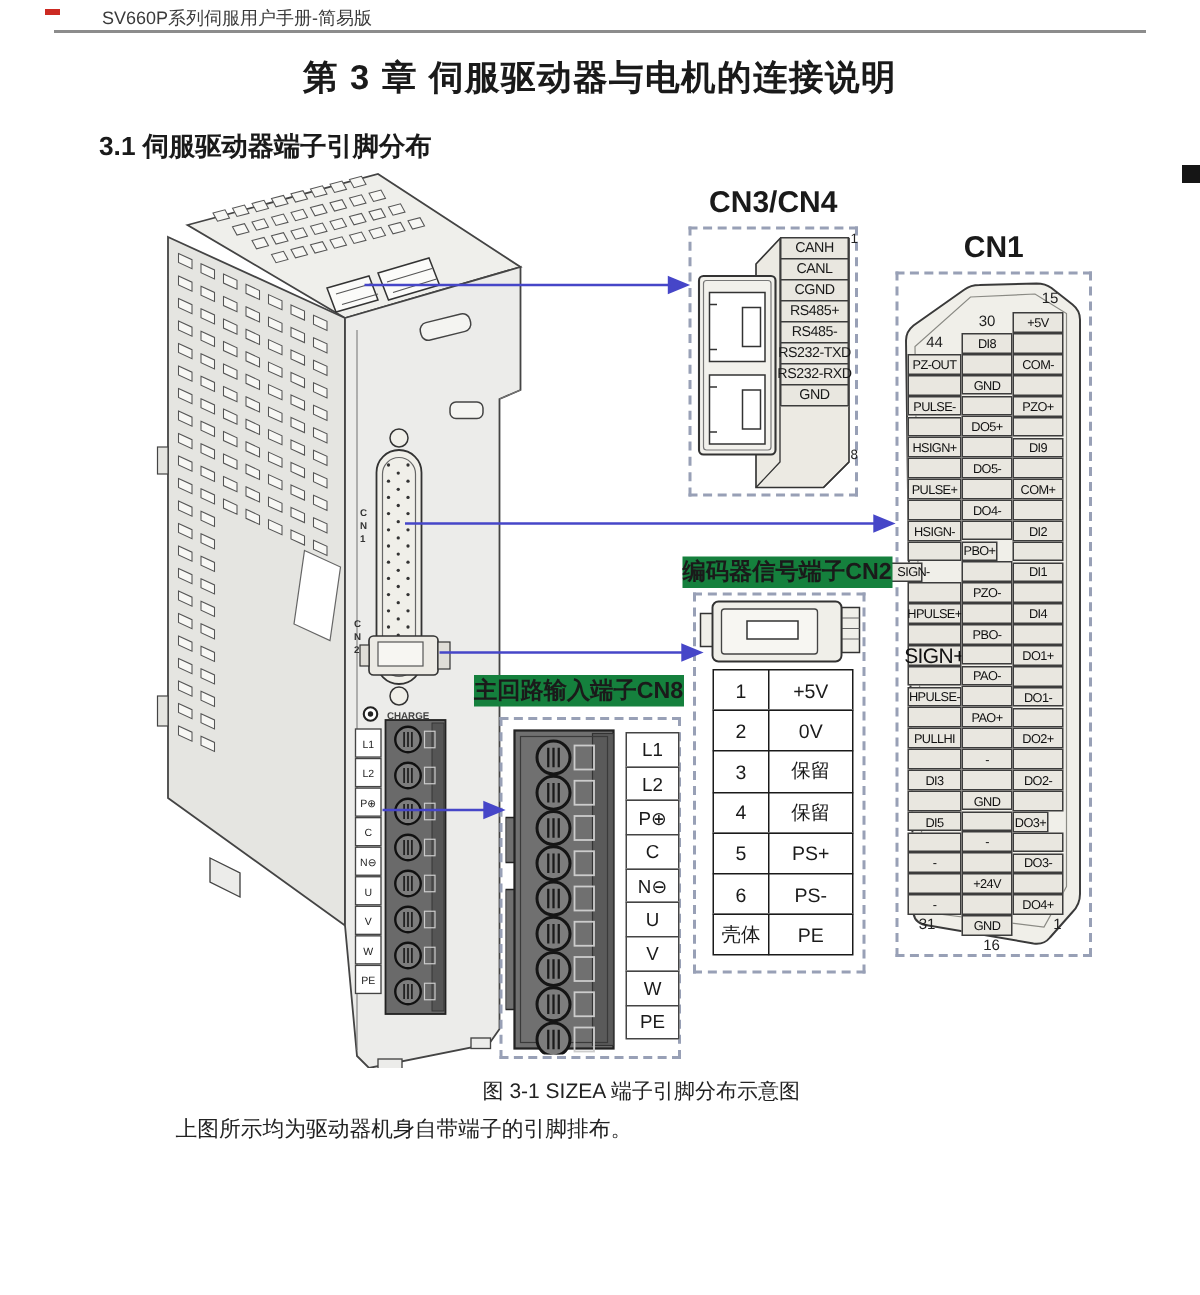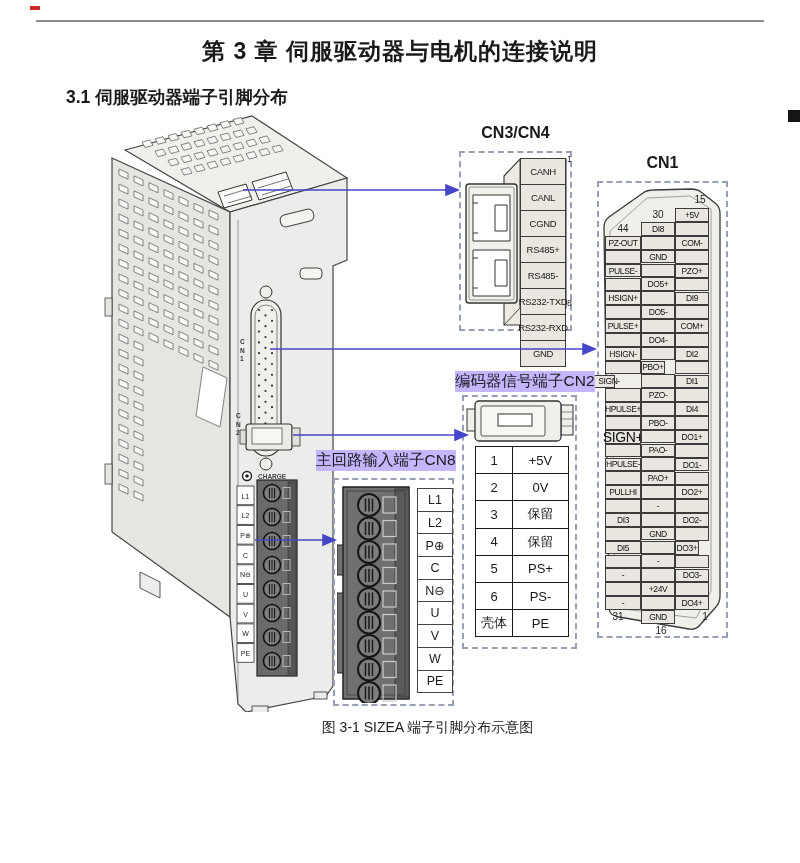--- a/index.html
+++ b/index.html
@@ -3,26 +3,26 @@
 <meta charset="utf-8">
 <style>
   html,body{margin:0;padding:0;background:#fff;}
   .page{position:relative;width:800px;height:863px;background:#fff;overflow:hidden;
         font-family:"Liberation Sans","DejaVu Sans",sans-serif;color:#1a1a1a;}
   .abs{position:absolute;}
   .hdr{font-size:12px;color:#3a3a3a;white-space:nowrap;}
   .rule{background:#8c8c8c;height:2px;}
   .chapter{width:100%;text-align:center;font-size:23px;font-weight:bold;letter-spacing:1px;}
   .section{font-size:17.5px;font-weight:bold;}
-  .blocktitle{font-size:16px;font-weight:bold;white-space:nowrap;}
-  .cntitle{font-size:15.5px;font-weight:normal;white-space:nowrap;background:#c4b5fd;}
+  .blocktitle{font-size:20px;font-weight:bold;white-space:nowrap;}
+  .cntitle{font-size:15.5px;font-weight:bold;white-space:nowrap;background:#15803d;}
   .dash{border:2px dashed #98a0b6;box-sizing:border-box;background:transparent;}
   .pinbox{position:absolute;box-sizing:border-box;background:#e9e7e0;border:1px solid #3c3c3c;
           display:flex;align-items:center;justify-content:center;color:#111;}
-  .cn34pin{position:relative;box-sizing:border-box;width:46px;height:27px;margin-top:-1px;
+  .cn34pin{position:relative;box-sizing:border-box;width:46px;height:15px;margin-top:-1px;
            background:#e9e7e0;border:1px solid #3c3c3c;display:flex;align-items:center;justify-content:center;
            font-size:9.5px;letter-spacing:-0.3px;white-space:nowrap;}
   .cornernum{position:absolute;font-size:9px;color:#222;}
   .cn1num{position:absolute;width:28px;text-align:center;font-size:10px;color:#222;}
   .t-row{display:flex;margin-top:-1px;}
   .t-cell{box-sizing:border-box;border:1px solid #1a1a1a;height:28.2px;display:flex;
           align-items:center;justify-content:center;font-size:13px;background:#fff;}
   .t-c1{width:38px;}
   .t-c2{width:57px;margin-left:-1px;}
   .cn8lab{position:relative;box-sizing:border-box;width:36px;height:23.7px;margin-top:-1px;
@@ -31,20 +31,21 @@
   .caption{width:100%;text-align:center;padding-left:55px;box-sizing:border-box;font-size:14px;color:#222;}
   .bodytext{font-size:14.5px;color:#222;}
   svg{display:block;}
 </style>
 </head>
 <body>
 
 <div class="page">
 
   <div class="abs" style="left:30px;top:6px;width:10px;height:4px;background:#cc2a22;"></div>
+  <div class="abs hdr" style="left:68px;top:4px;">SV660P系列伺服用户手册-简易版</div>
   <div class="abs rule" style="left:36px;top:20px;width:728px;"></div>
   <div class="abs" style="left:788px;top:110px;width:12px;height:12px;background:#151515;"></div>
 
   <div class="abs chapter" style="top:36px;">第 3 章 伺服驱动器与电机的连接说明</div>
   <div class="abs section" style="left:66px;top:85px;text-align:right;">3.1 伺服驱动器端子引脚分布</div>
 
   <svg class="abs" style="left:100px;top:112px;" width="250" height="600" viewBox="0 0 250 600">
 
     <polygon points="25,38 152,4 247,66 130,100" fill="#efefeb" stroke="#444" stroke-width="1.2"></polygon>
     <g id="topVents">
@@ -568,13 +569,14 @@
       <line x1="270" y1="349" x2="584" y2="349"></line>
       <polygon points="583,344 595,349 583,354"></polygon>
       <line x1="293" y1="435" x2="456" y2="435"></line>
       <polygon points="455,430 467,435 455,440"></polygon>
       <line x1="255" y1="540" x2="324" y2="540"></line>
       <polygon points="323,535 335,540 323,545"></polygon>
     </g>
   </svg>
 
   <div class="abs caption" style="top:719px;">图 3-1  SIZEA 端子引脚分布示意图</div>
+  <div class="abs bodytext" style="left:117px;top:743px;">上图所示均为驱动器机身自带端子的引脚排布。</div>
 </div>
 
 </body></html>

